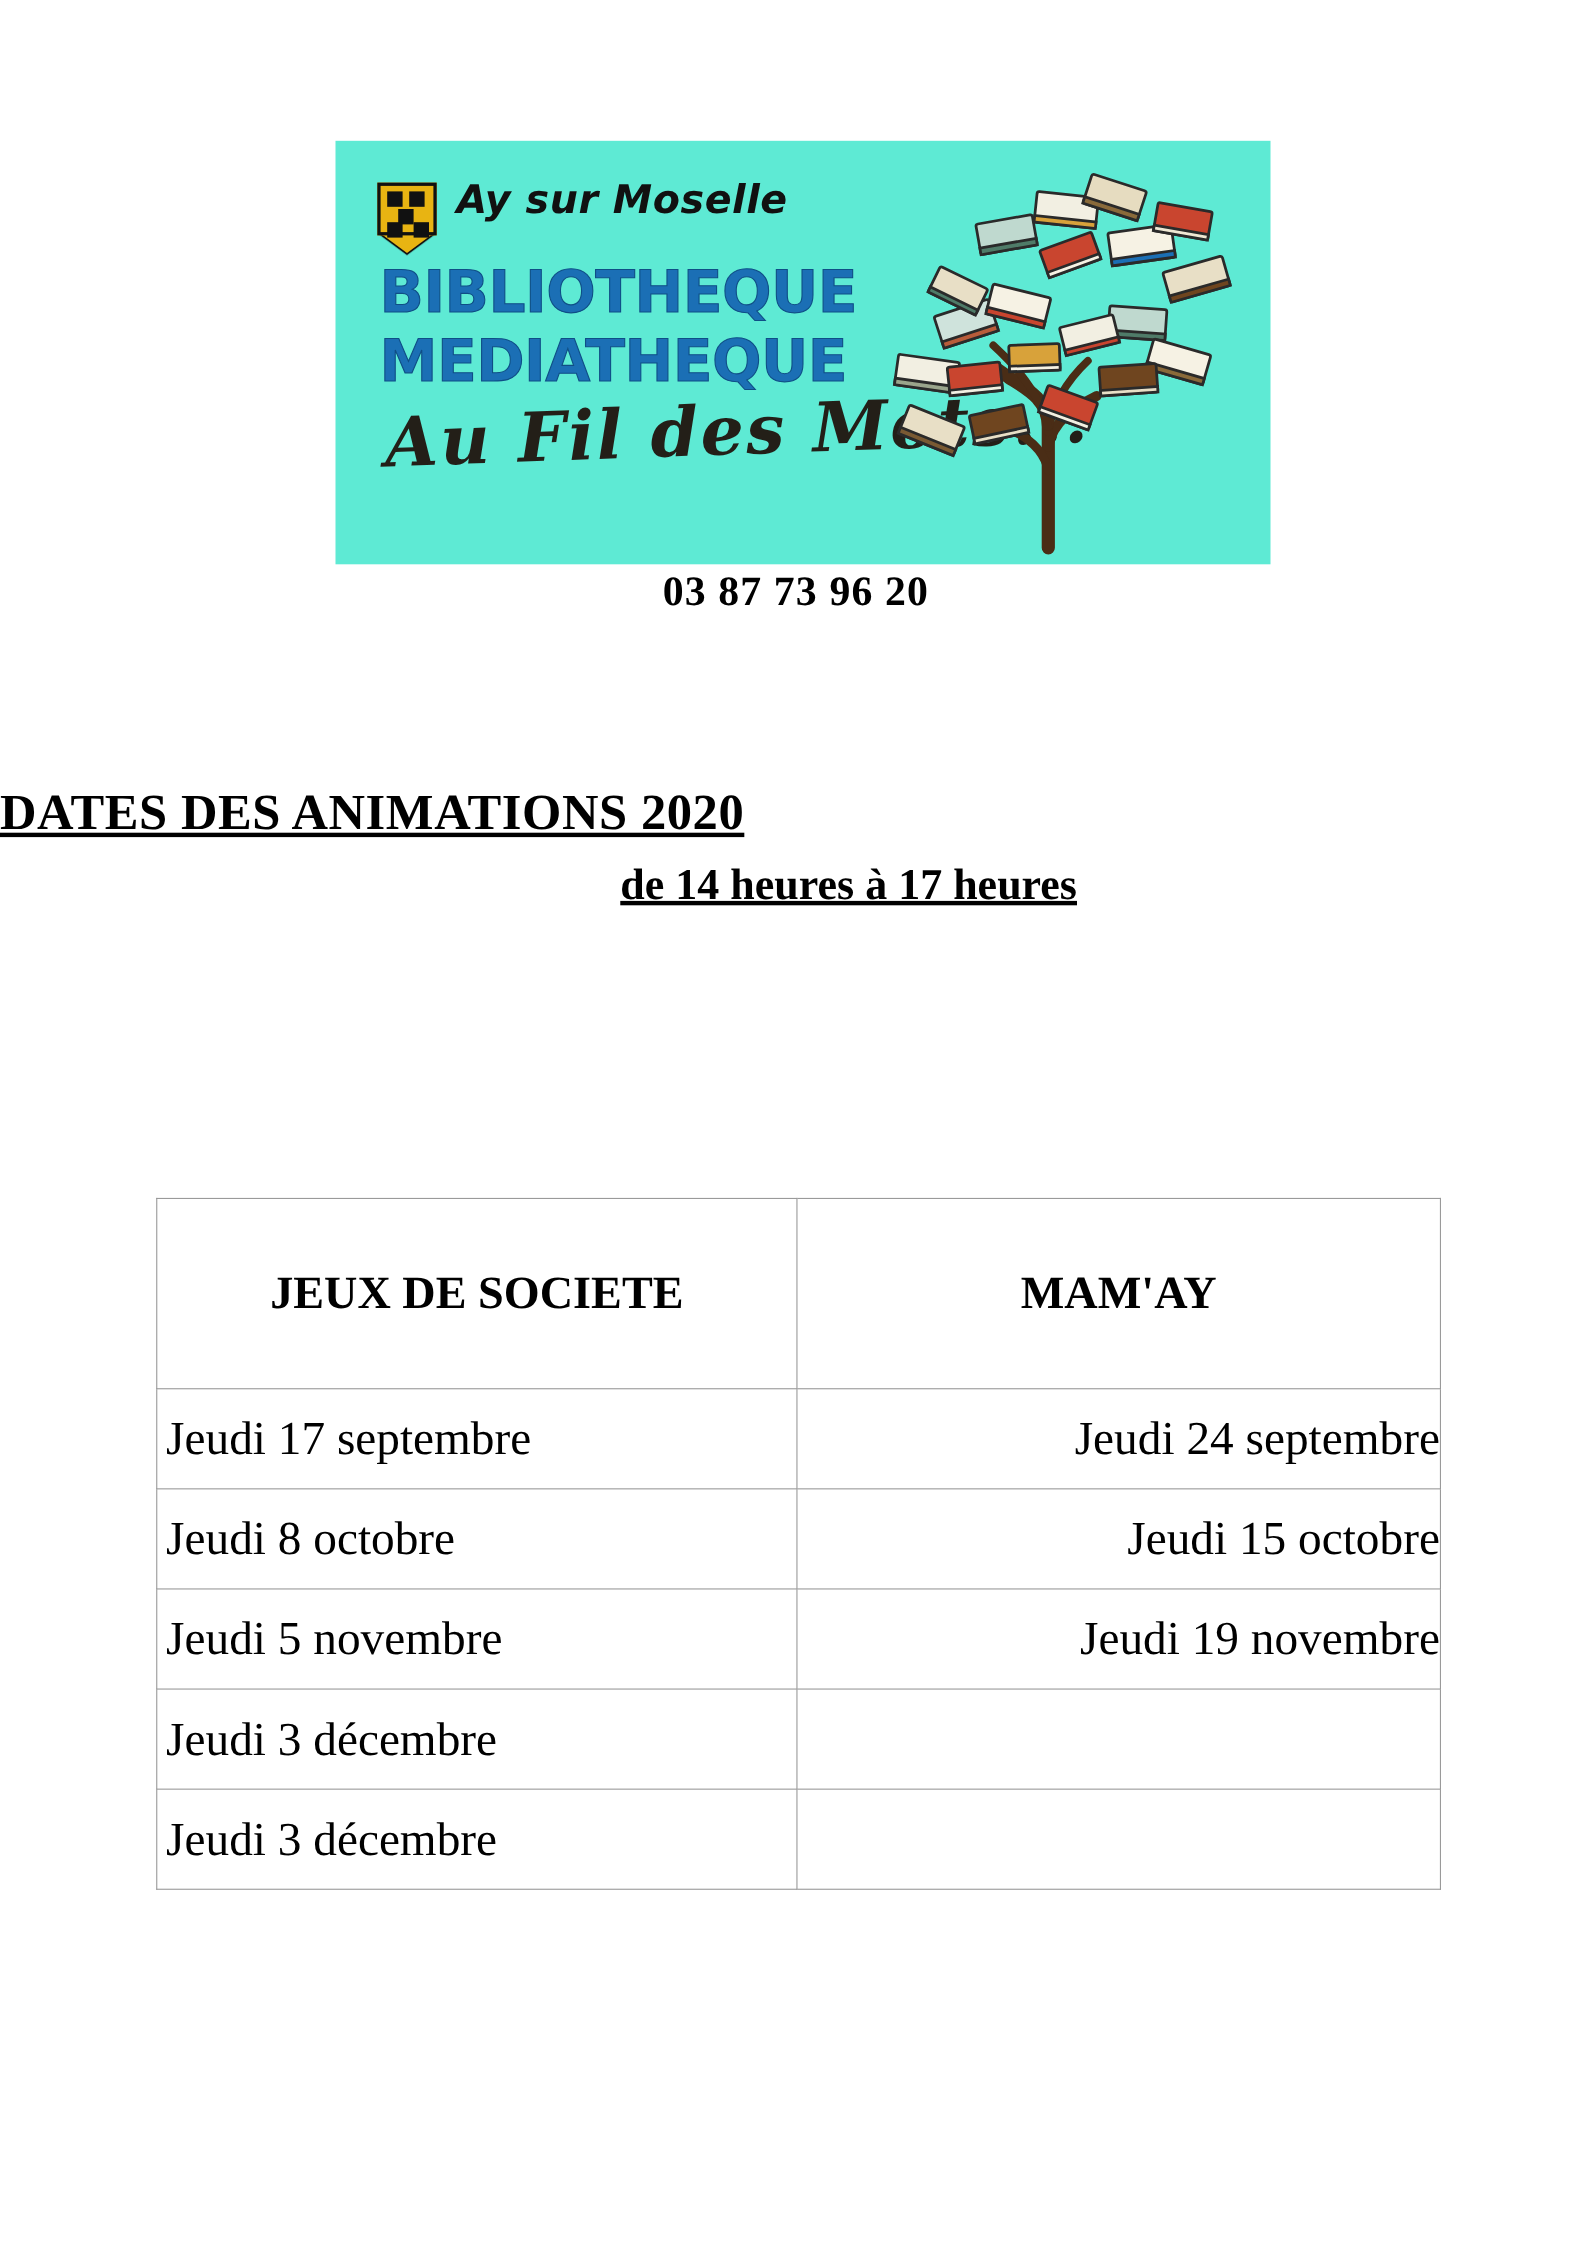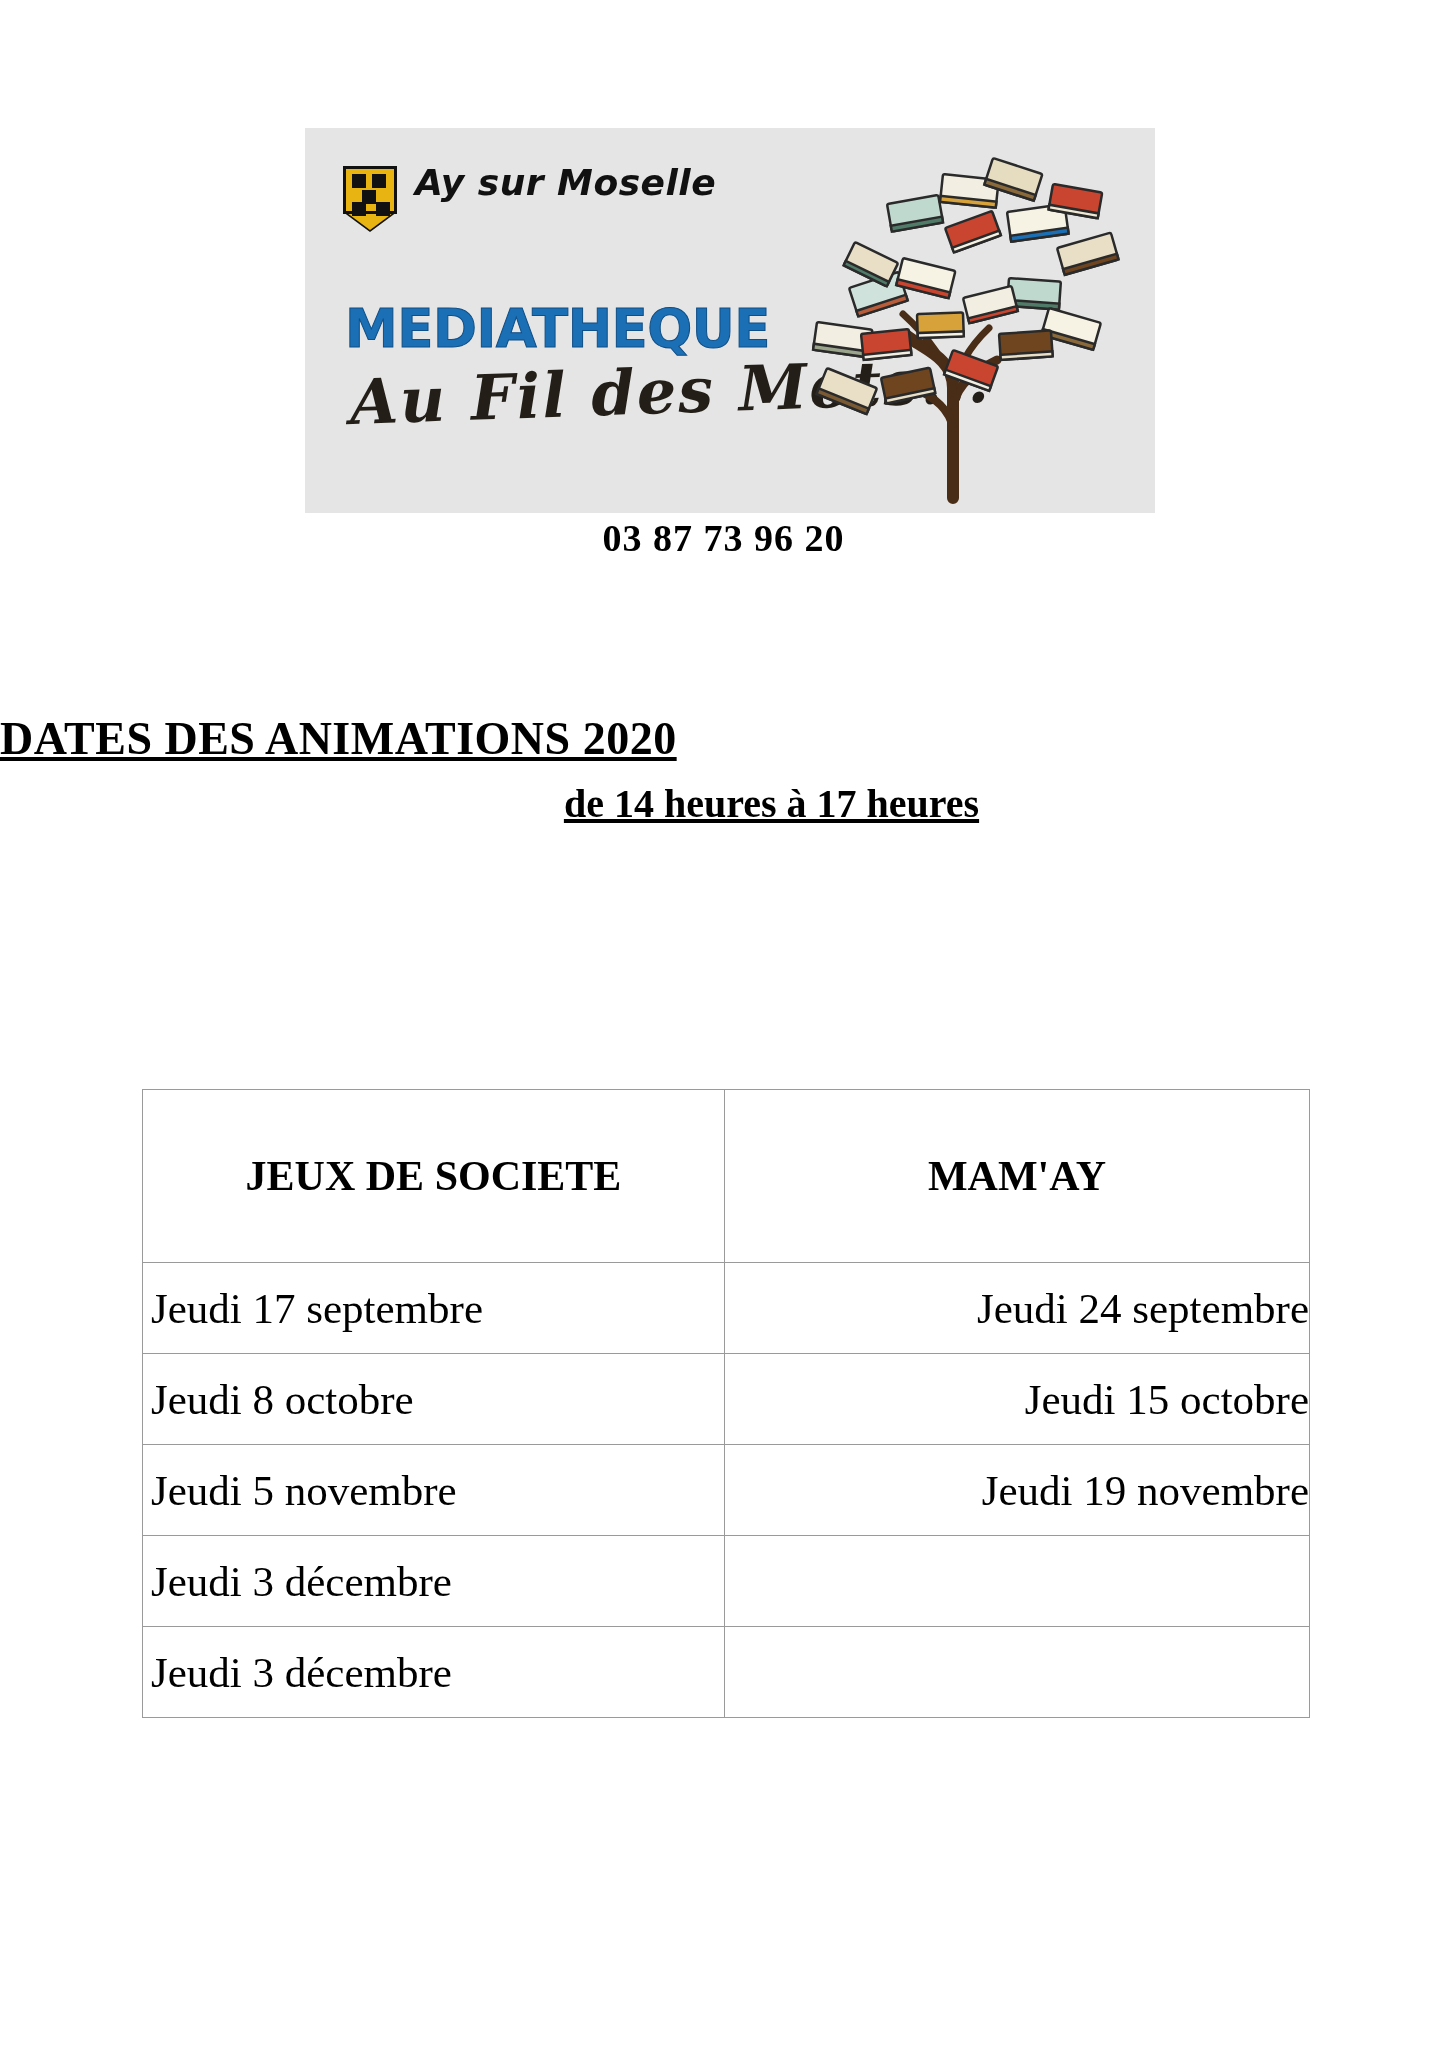--- a/index.html
+++ b/index.html
@@ -23,21 +23,21 @@
     background: #ffffff;
   }
 
   
   .logo-banner {
     position: absolute;
     left: 305px;
     top: 128px;
     width: 850px;
     height: 385px;
-    background: #e5e5e5;
+    background: #5eead4;
     overflow: hidden;
   }
   .logo-inner {
     position: relative;
     width: 100%;
     height: 100%;
   }
 
   
   .crest {
@@ -212,20 +212,21 @@
         <div class="crest-body">
           <div class="crest-sq a"></div>
           <div class="crest-sq b"></div>
           <div class="crest-sq c"></div>
           <div class="crest-sq d"></div>
           <div class="crest-sq e"></div>
         </div>
       </div>
 
       <div class="logo-town">Ay sur Moselle</div>
+      <div class="logo-line1">BIBLIOTHEQUE</div>
       <div class="logo-line2">MEDIATHEQUE</div>
       <div class="logo-script">Au Fil des Mots...</div>
 
       <div class="tree-wrap">
         <svg viewBox="0 0 390 370" width="390" height="370" aria-hidden="true">
 
           <path d="M196 360 L196 250 C196 225 176 215 160 205 L150 198" stroke="#4a2d16" stroke-width="12" fill="none" stroke-linecap="round"></path>
           <path d="M196 268 C200 245 220 232 240 222" stroke="#4a2d16" stroke-width="9" fill="none" stroke-linecap="round"></path>
           <path d="M196 290 C192 270 176 258 156 250" stroke="#4a2d16" stroke-width="8" fill="none" stroke-linecap="round"></path>
           <path d="M196 255 C200 228 215 206 232 190" stroke="#4a2d16" stroke-width="7" fill="none" stroke-linecap="round"></path>

